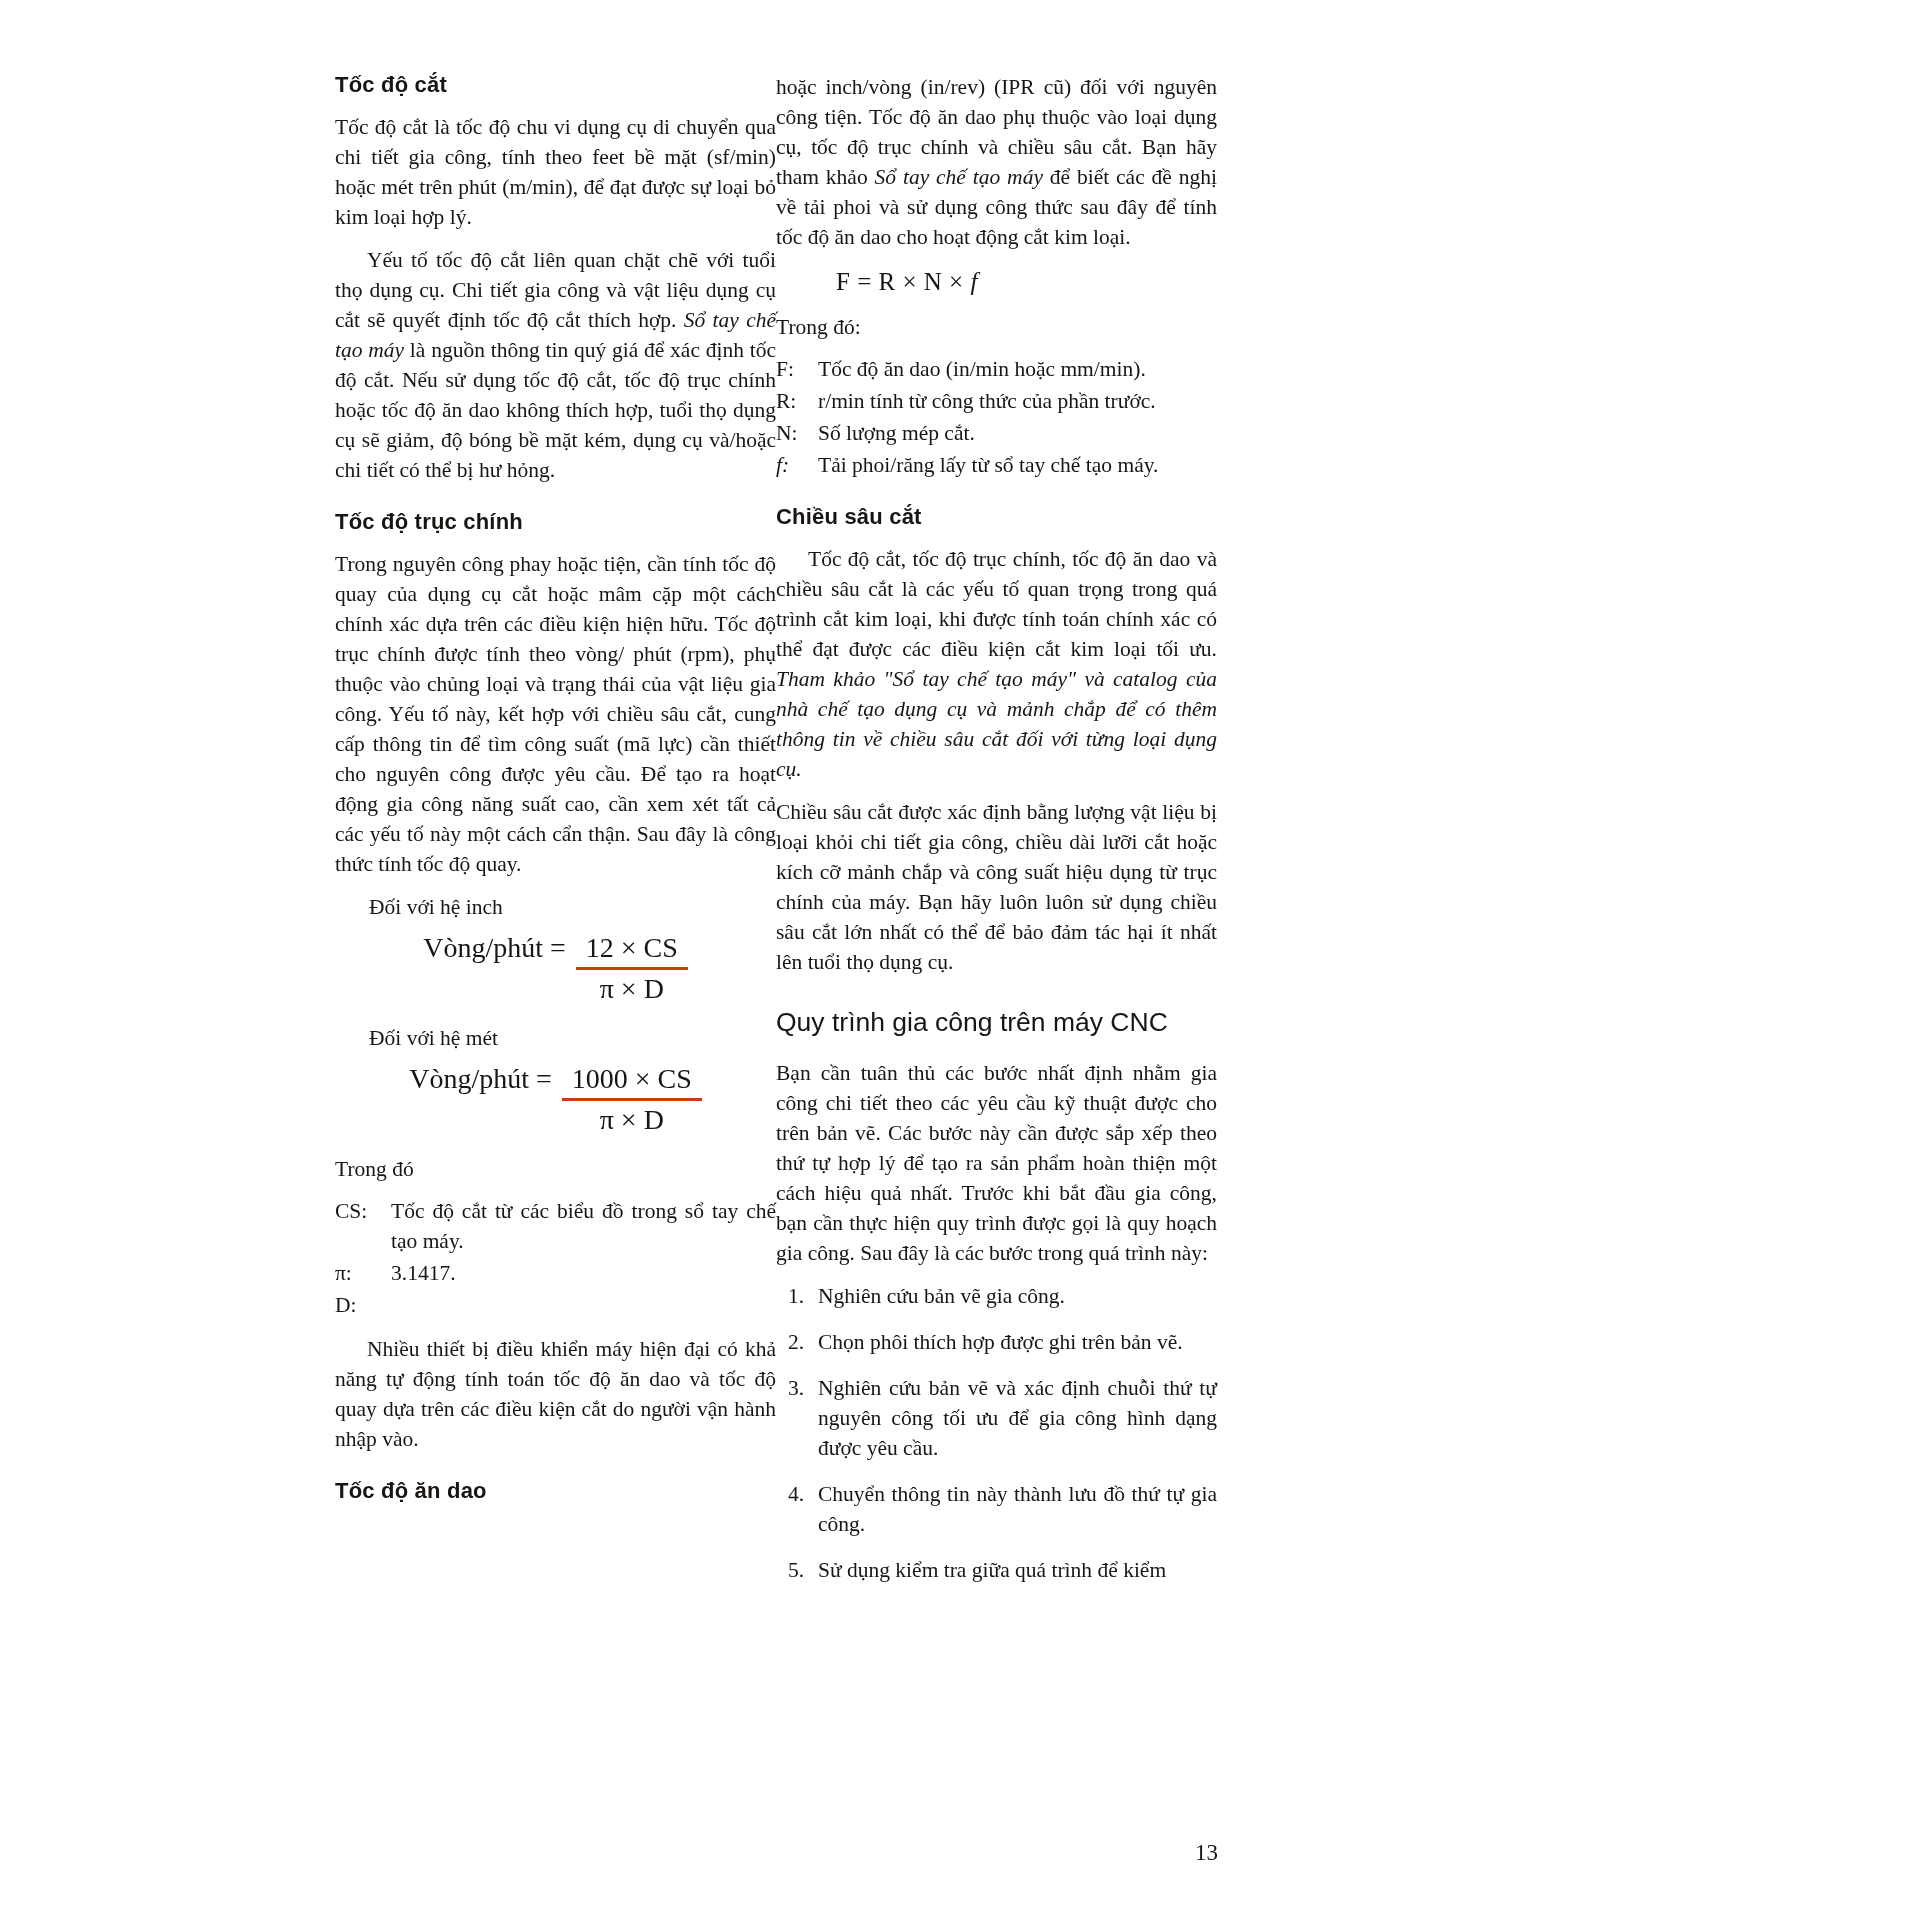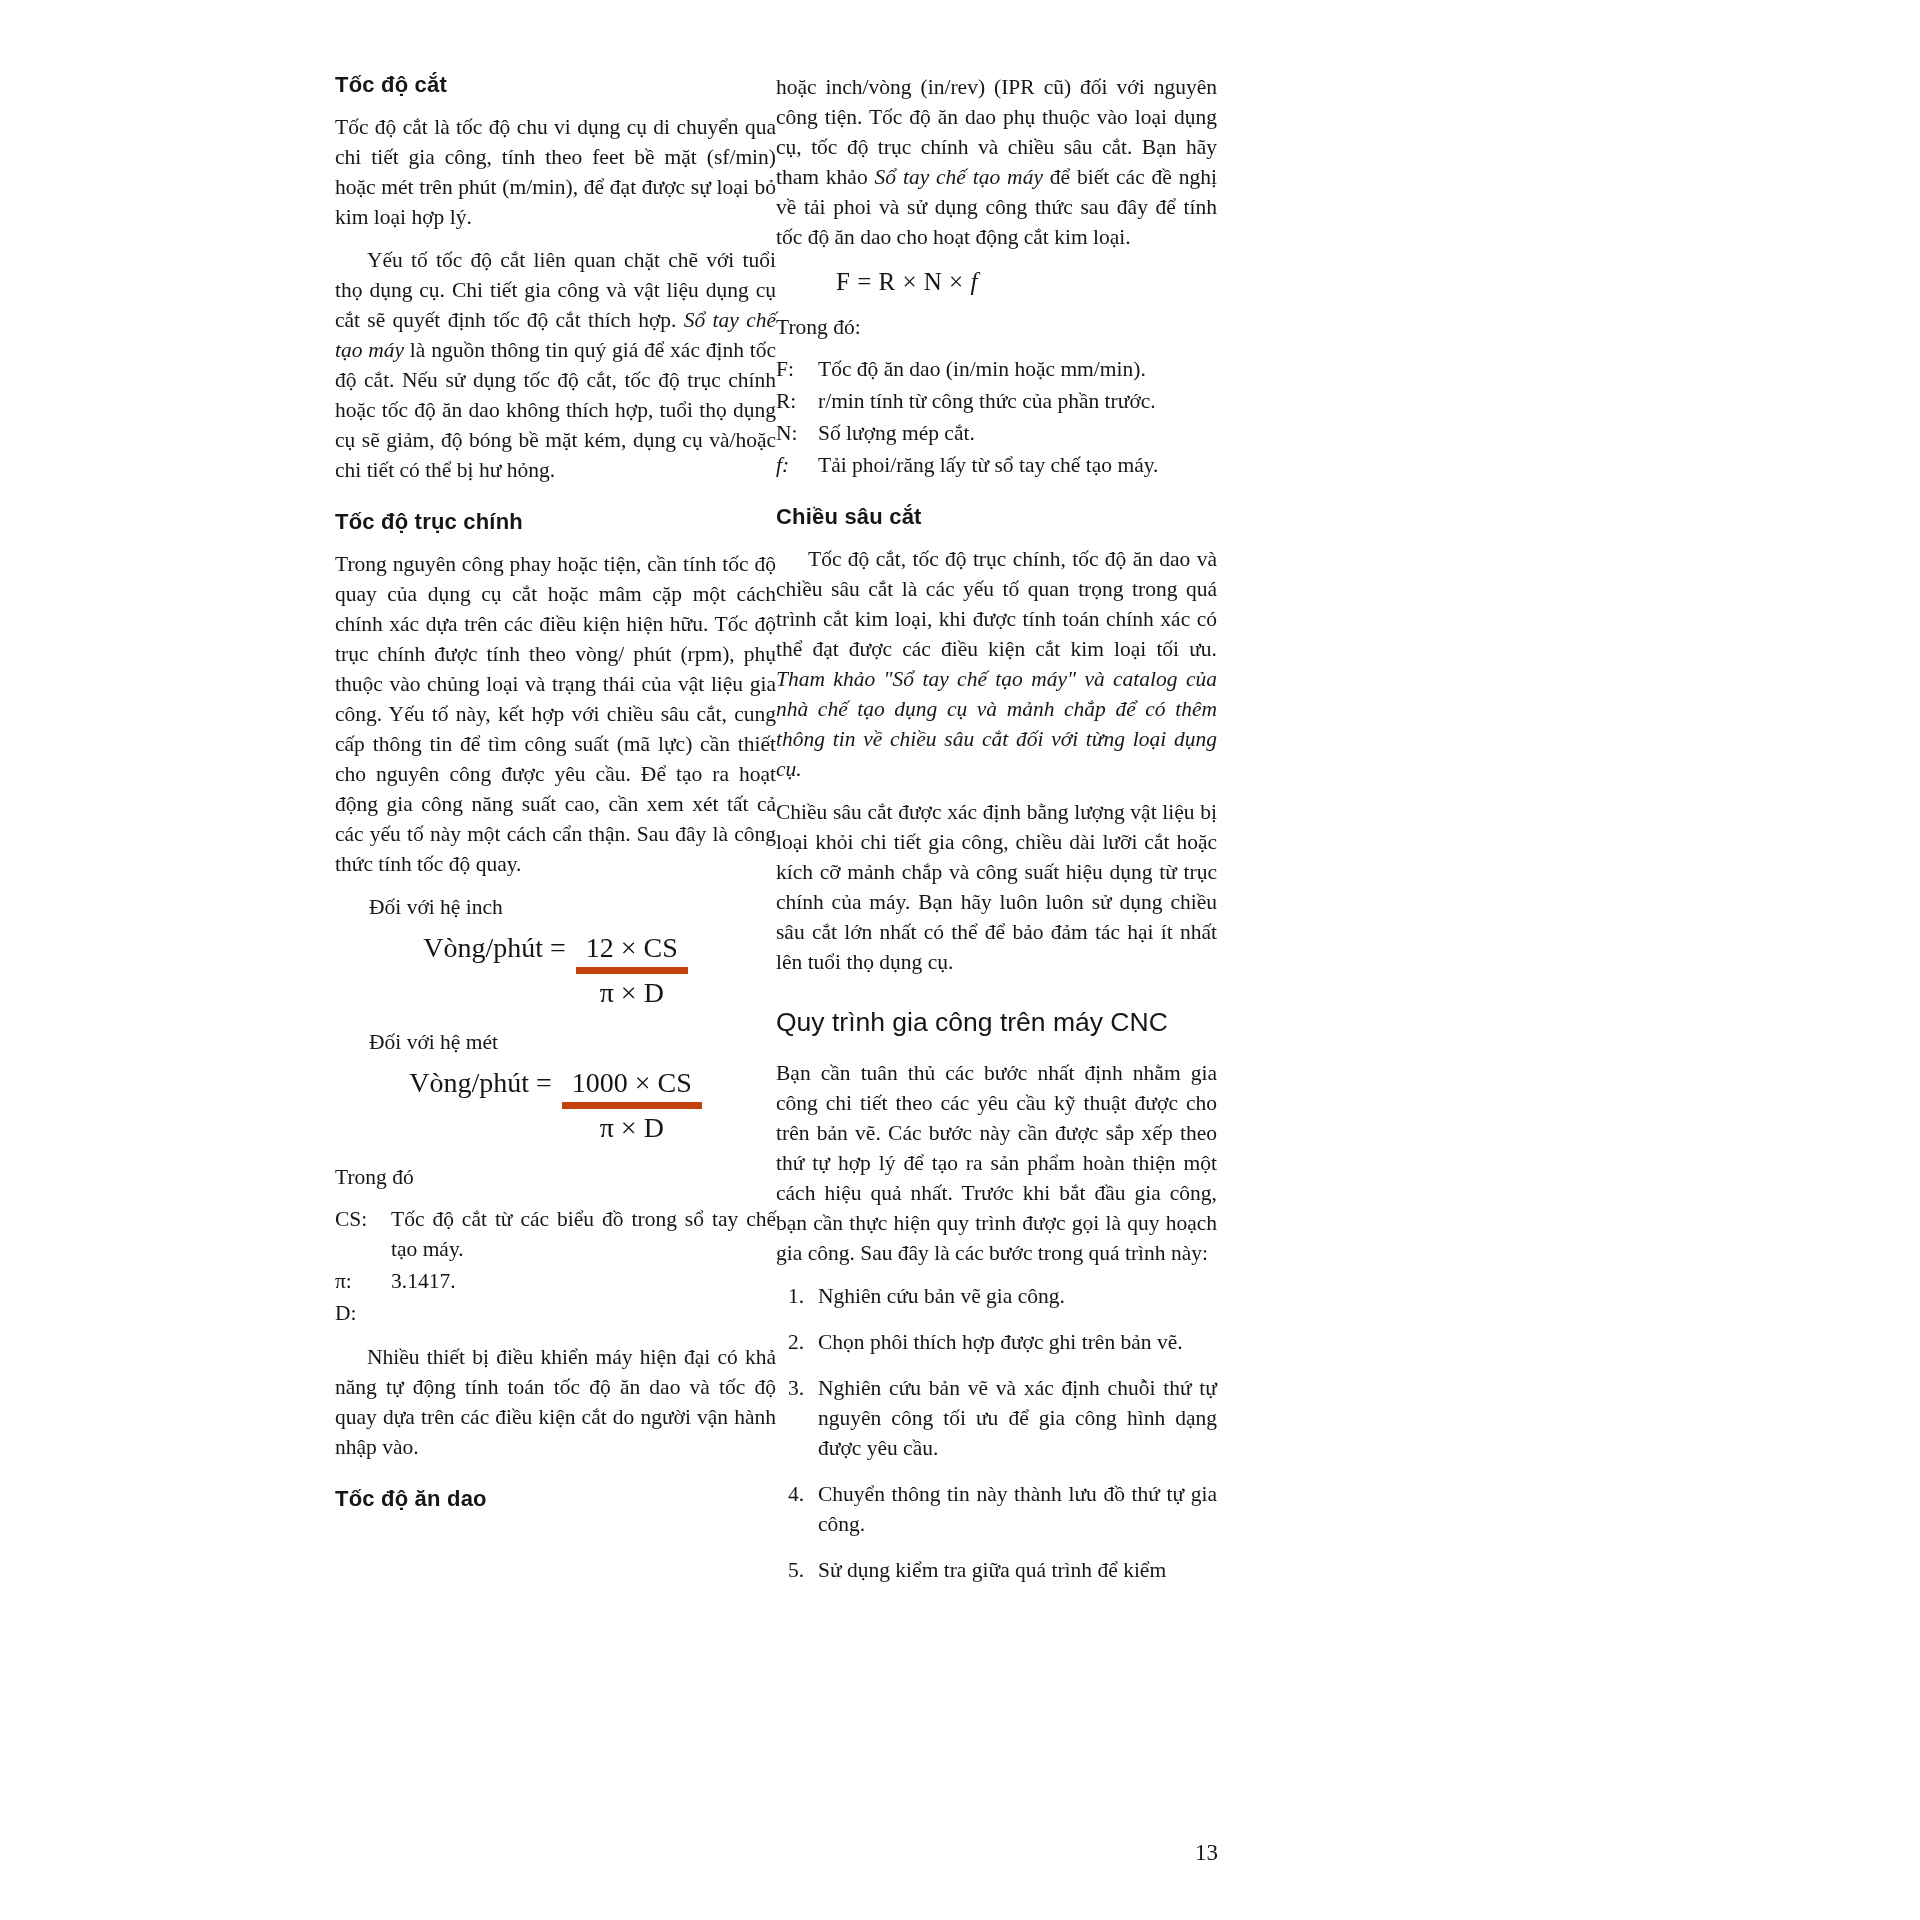--- a/index.html
+++ b/index.html
@@ -11,21 +11,21 @@
   p.body { font-size:21.5px; line-height:30px; text-align:justify; margin:0 0 13px 0; }
   p.indent { text-indent:32px; }
   em { }
   h3.sub { font-family:"Liberation Sans", sans-serif; font-weight:700; font-size:22px; margin:24px 0 14px 0; letter-spacing:0.2px; }
   h3.first { margin-top:0; }
   h2.big { font-family:"Liberation Sans", sans-serif; font-weight:400; font-size:26.5px; margin:30px 0 20px 0; }
   .formula-label { font-size:21.5px; line-height:30px; margin:10px 0 10px 34px; }
   .formula-line { display:flex; justify-content:center; margin:10px 0 18px 0; font-size:28px; }
   .frac { display:inline-block; text-align:center; margin-left:10px; }
   .frac .num { padding:0 10px 3px 10px; }
-  .frac .den { border-top:7px solid #c2410c; padding:3px 10px 0 10px; }
+  .frac .den { border-top:3px solid #c2410c; padding:3px 10px 0 10px; }
   .plain-formula { font-size:25px; margin:16px 0 16px 60px; letter-spacing:0.5px; }
   .trongdo { font-size:21.5px; line-height:30px; margin:6px 0 12px 0; }
   .def-row { display:flex; font-size:21.5px; line-height:30px; margin:0 0 2px 0; }
   .def-term { flex:none; }
   .def-term.w52 { width:56px; }
   .def-term.w40 { width:42px; }
   .def-text { flex:1; text-align:justify; }
   .list-item { display:flex; font-size:21.5px; line-height:30px; margin:0 0 16px 12px; }
   .list-num { flex:none; width:30px; }
   .list-text { flex:1; text-align:justify; }

